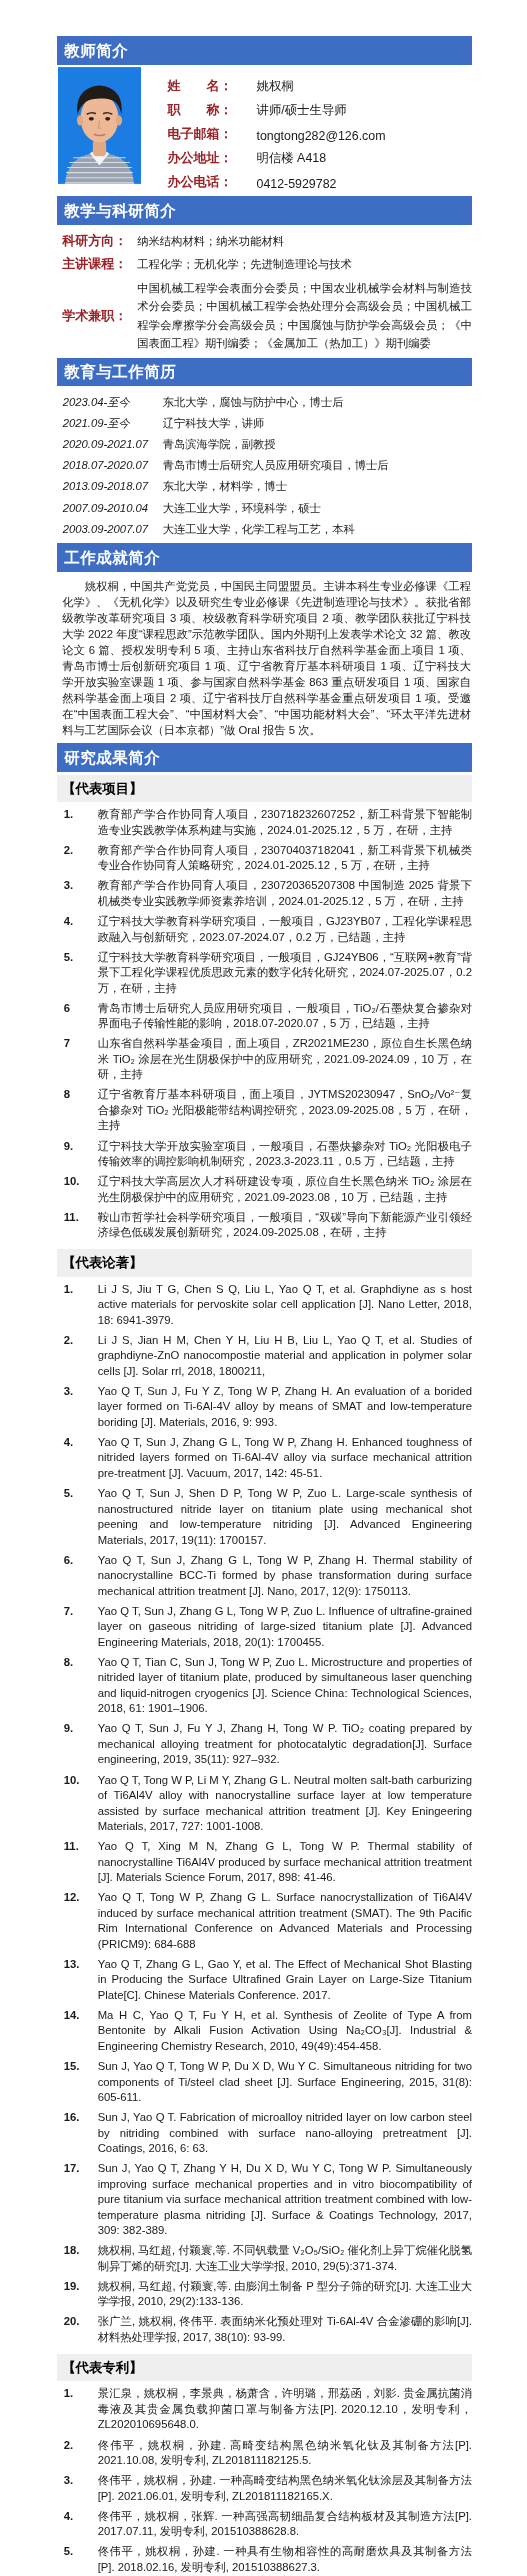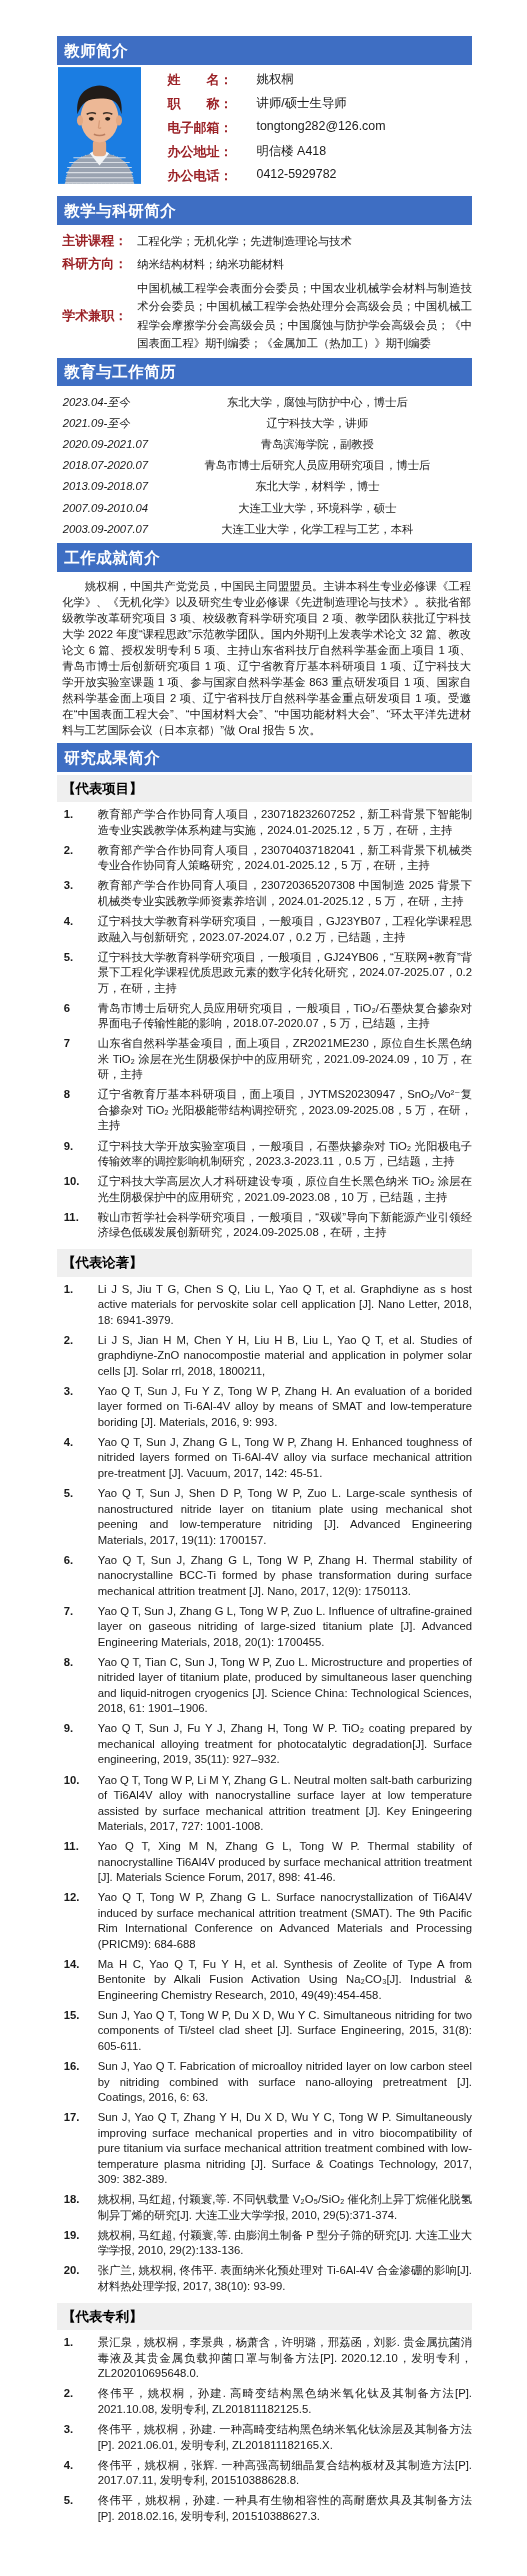--- a/index.html
+++ b/index.html
@@ -7,36 +7,36 @@
         font-family:"Liberation Sans","DejaVu Sans",sans-serif;color:#1a1a1a;}
   .content{width:415px;margin-left:57px;padding-top:36px;}
 
   .bar{background:#3E6EC3;color:#ffffff;font-weight:bold;font-size:15.5px;line-height:19.6px;
        padding:4.6px 7.2px;margin-top:0;letter-spacing:0.5px;}
 
   
   .profile{display:flex;padding:2.6px 0 4.6px 0.5px;}
   .photo{width:83px;height:117px;flex-shrink:0;display:block;}
   .fields{margin-left:27px;padding-top:4.1px;}
-  .frow{display:flex;align-items:flex-start;height:24px;}
+  .frow{display:flex;align-items:flex-end;height:24px;}
   .flabel{color:#9B2227;font-weight:bold;font-size:13px;width:73px;flex-shrink:0;}
   .fvalue{font-size:12.4px;margin-left:16px;}
 
   
   .kvsec{padding:4.1px 0 2.1px;}
   .kvrow{display:flex;padding:2.6px 0 2.6px 5.2px;}
   .kvrow.center{align-items:center;}
   .klabel{width:75px;color:#9B2227;font-weight:bold;font-size:13px;flex-shrink:0;line-height:18.5px;}
   .kvalue{flex:1;font-size:11.3px;line-height:18.5px;text-align:justify;}
 
   
   .edusec{padding:5.2px 0 3.1px;}
   .edurow{display:flex;padding:3.1px 0 3.1px 5.7px;font-size:11.3px;line-height:15px;}
   .eduperiod{width:100px;flex-shrink:0;font-style:italic;}
-  .edudetail{flex:1;text-align:center;}
+  .edudetail{flex:1;}
 
   .bodypara{font-size:11.3px;line-height:16px;text-align:justify;text-indent:2em;
             padding:6.2px 1px 5.2px 5.2px;}
 
   .band{background:#EFEFEF;padding:4.6px 5.2px;margin:3.1px 0 4.1px;}
   .band span{color:#000000;font-weight:bold;font-size:13.4px;}
 
   .nlist{padding:1px 0 1px;}
   .item{display:flex;margin-bottom:4.6px;font-size:11.3px;line-height:15.5px;}
   .no{width:26px;padding-left:6.7px;flex-shrink:0;font-weight:bold;}
@@ -108,26 +108,26 @@
           <span class="fvalue">0412-5929782</span>
         </div>
       </div>
     </div>
 
     <div class="bar">
       <span>教学与科研简介</span>
     </div>
     <div class="kvsec">
       <div class="kvrow">
+        <span class="klabel">科研方向：</span>
+        <span class="kvalue">纳米结构材料；纳米功能材料</span>
+      </div>
+      <div class="kvrow">
         <span class="klabel">主讲课程：</span>
         <span class="kvalue">工程化学；无机化学；先进制造理论与技术</span>
-      </div>
-      <div class="kvrow">
-        <span class="klabel">科研方向：</span>
-        <span class="kvalue">纳米结构材料；纳米功能材料</span>
       </div>
       <div class="kvrow center">
         <span class="klabel">学术兼职：</span>
         <span class="kvalue">中国机械工程学会表面分会委员；中国农业机械学会材料与制造技术分会委员；中国机械工程学会热处理分会高级会员；中国机械工程学会摩擦学分会高级会员；中国腐蚀与防护学会高级会员；《中国表面工程》期刊编委；《金属加工（热加工）》期刊编委</span>
       </div>
     </div>
 
     <div class="bar">
       <span>教育与工作简历</span>
     </div>
@@ -297,20 +297,24 @@
         <div class="item">
           <span class="no">11.</span>
           <span class="txt">Yao Q T, Xing M N, Zhang G L, Tong W P. Thermal stability of nanocrystalline Ti6Al4V produced by surface mechanical attrition treatment [J]. Materials Science Forum, 2017, 898: 41-46.</span>
         </div>
 
         <div class="item">
           <span class="no">12.</span>
           <span class="txt">Yao Q T, Tong W P, Zhang G L. Surface nanocrystallization of Ti6Al4V induced by surface mechanical attrition treatment (SMAT). The 9th Pacific Rim International Conference on Advanced Materials and Processing (PRICM9): 684-688</span>
         </div>
 
+        <div class="item">
+          <span class="no">13.</span>
+          <span class="txt">Yao Q T, Zhang G L, Gao Y, et al. The Effect of Mechanical Shot Blasting in Producing the Surface Ultrafined Grain Layer on Large-Size Titanium Plate[C]. Chinese Materials Conference. 2017.</span>
+        </div>
 
         <div class="item">
           <span class="no">14.</span>
           <span class="txt">Ma H C, Yao Q T, Fu Y H, et al. Synthesis of Zeolite of Type A from Bentonite by Alkali Fusion Activation Using Na₂CO₃[J]. Industrial &amp; Engineering Chemistry Research, 2010, 49(49):454-458.</span>
         </div>
 
         <div class="item">
           <span class="no">15.</span>
           <span class="txt">Sun J, Yao Q T, Tong W P, Du X D, Wu Y C. Simultaneous nitriding for two components of Ti/steel clad sheet [J]. Surface Engineering, 2015, 31(8): 605-611.</span>
         </div>

